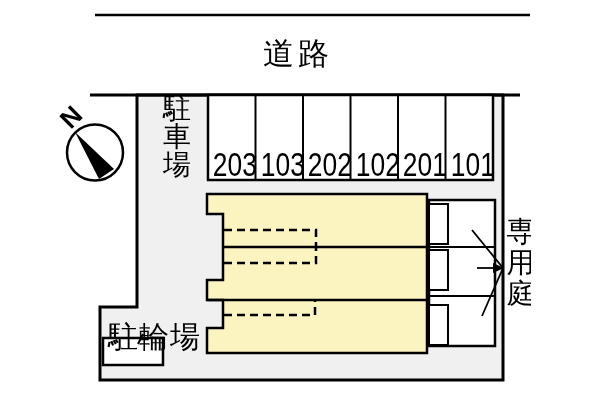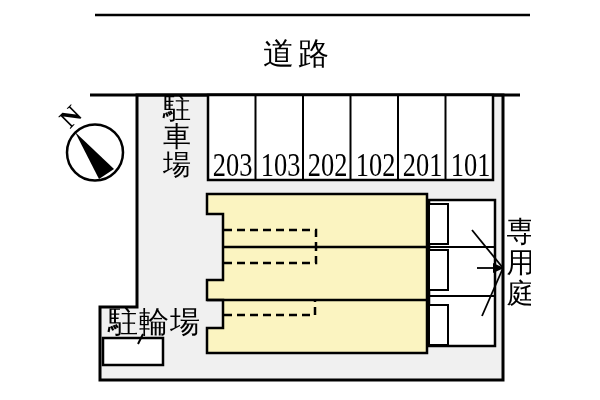--- a/index.html
+++ b/index.html
@@ -1,31 +1,31 @@
 <!DOCTYPE html>
 <html><head>
 <meta charset="utf-8">
 <style>
   html,body { margin:0; padding:0; background:#ffffff; }
   #canvas {
     position:relative; width:531px; height:400px; background:#ffffff;
-    font-family:Liberation Serif, serif;
+    font-family:Liberation Sans, sans-serif;
     color:#000; overflow:hidden;
   }
   #plan-svg { position:absolute; left:0; top:0; }
   .lbl { position:absolute; color:#000; }
   .road-label {
     left:248px; top:38px; width:100px; text-align:center;
     font-size:31px; letter-spacing:4px; line-height:1; white-space:nowrap;
   }
   .vstack { display:flex; flex-direction:column; align-items:center; }
   .parking-label { left:162px; top:95px; width:30px; font-size:28px; line-height:28px; }
   .garden-label  { left:505px; top:216px; width:31px; font-size:28px; line-height:31px; }
   .bike-label {
-    left:108px; top:307px; font-size:30px; letter-spacing:1px;
+    left:108px; top:322px; font-size:30px; letter-spacing:1px;
     line-height:1; white-space:nowrap;
   }
   .space-num {
     position:absolute; top:150px; width:48px; text-align:center;
     font-size:33px; line-height:30px; white-space:nowrap;
     transform:scaleX(0.8); transform-origin:50% 100%;
   }
   .north-label {
     left:57px; top:103px; width:28px; height:28px; text-align:center;
     font-size:26px; font-weight:bold; line-height:28px;

